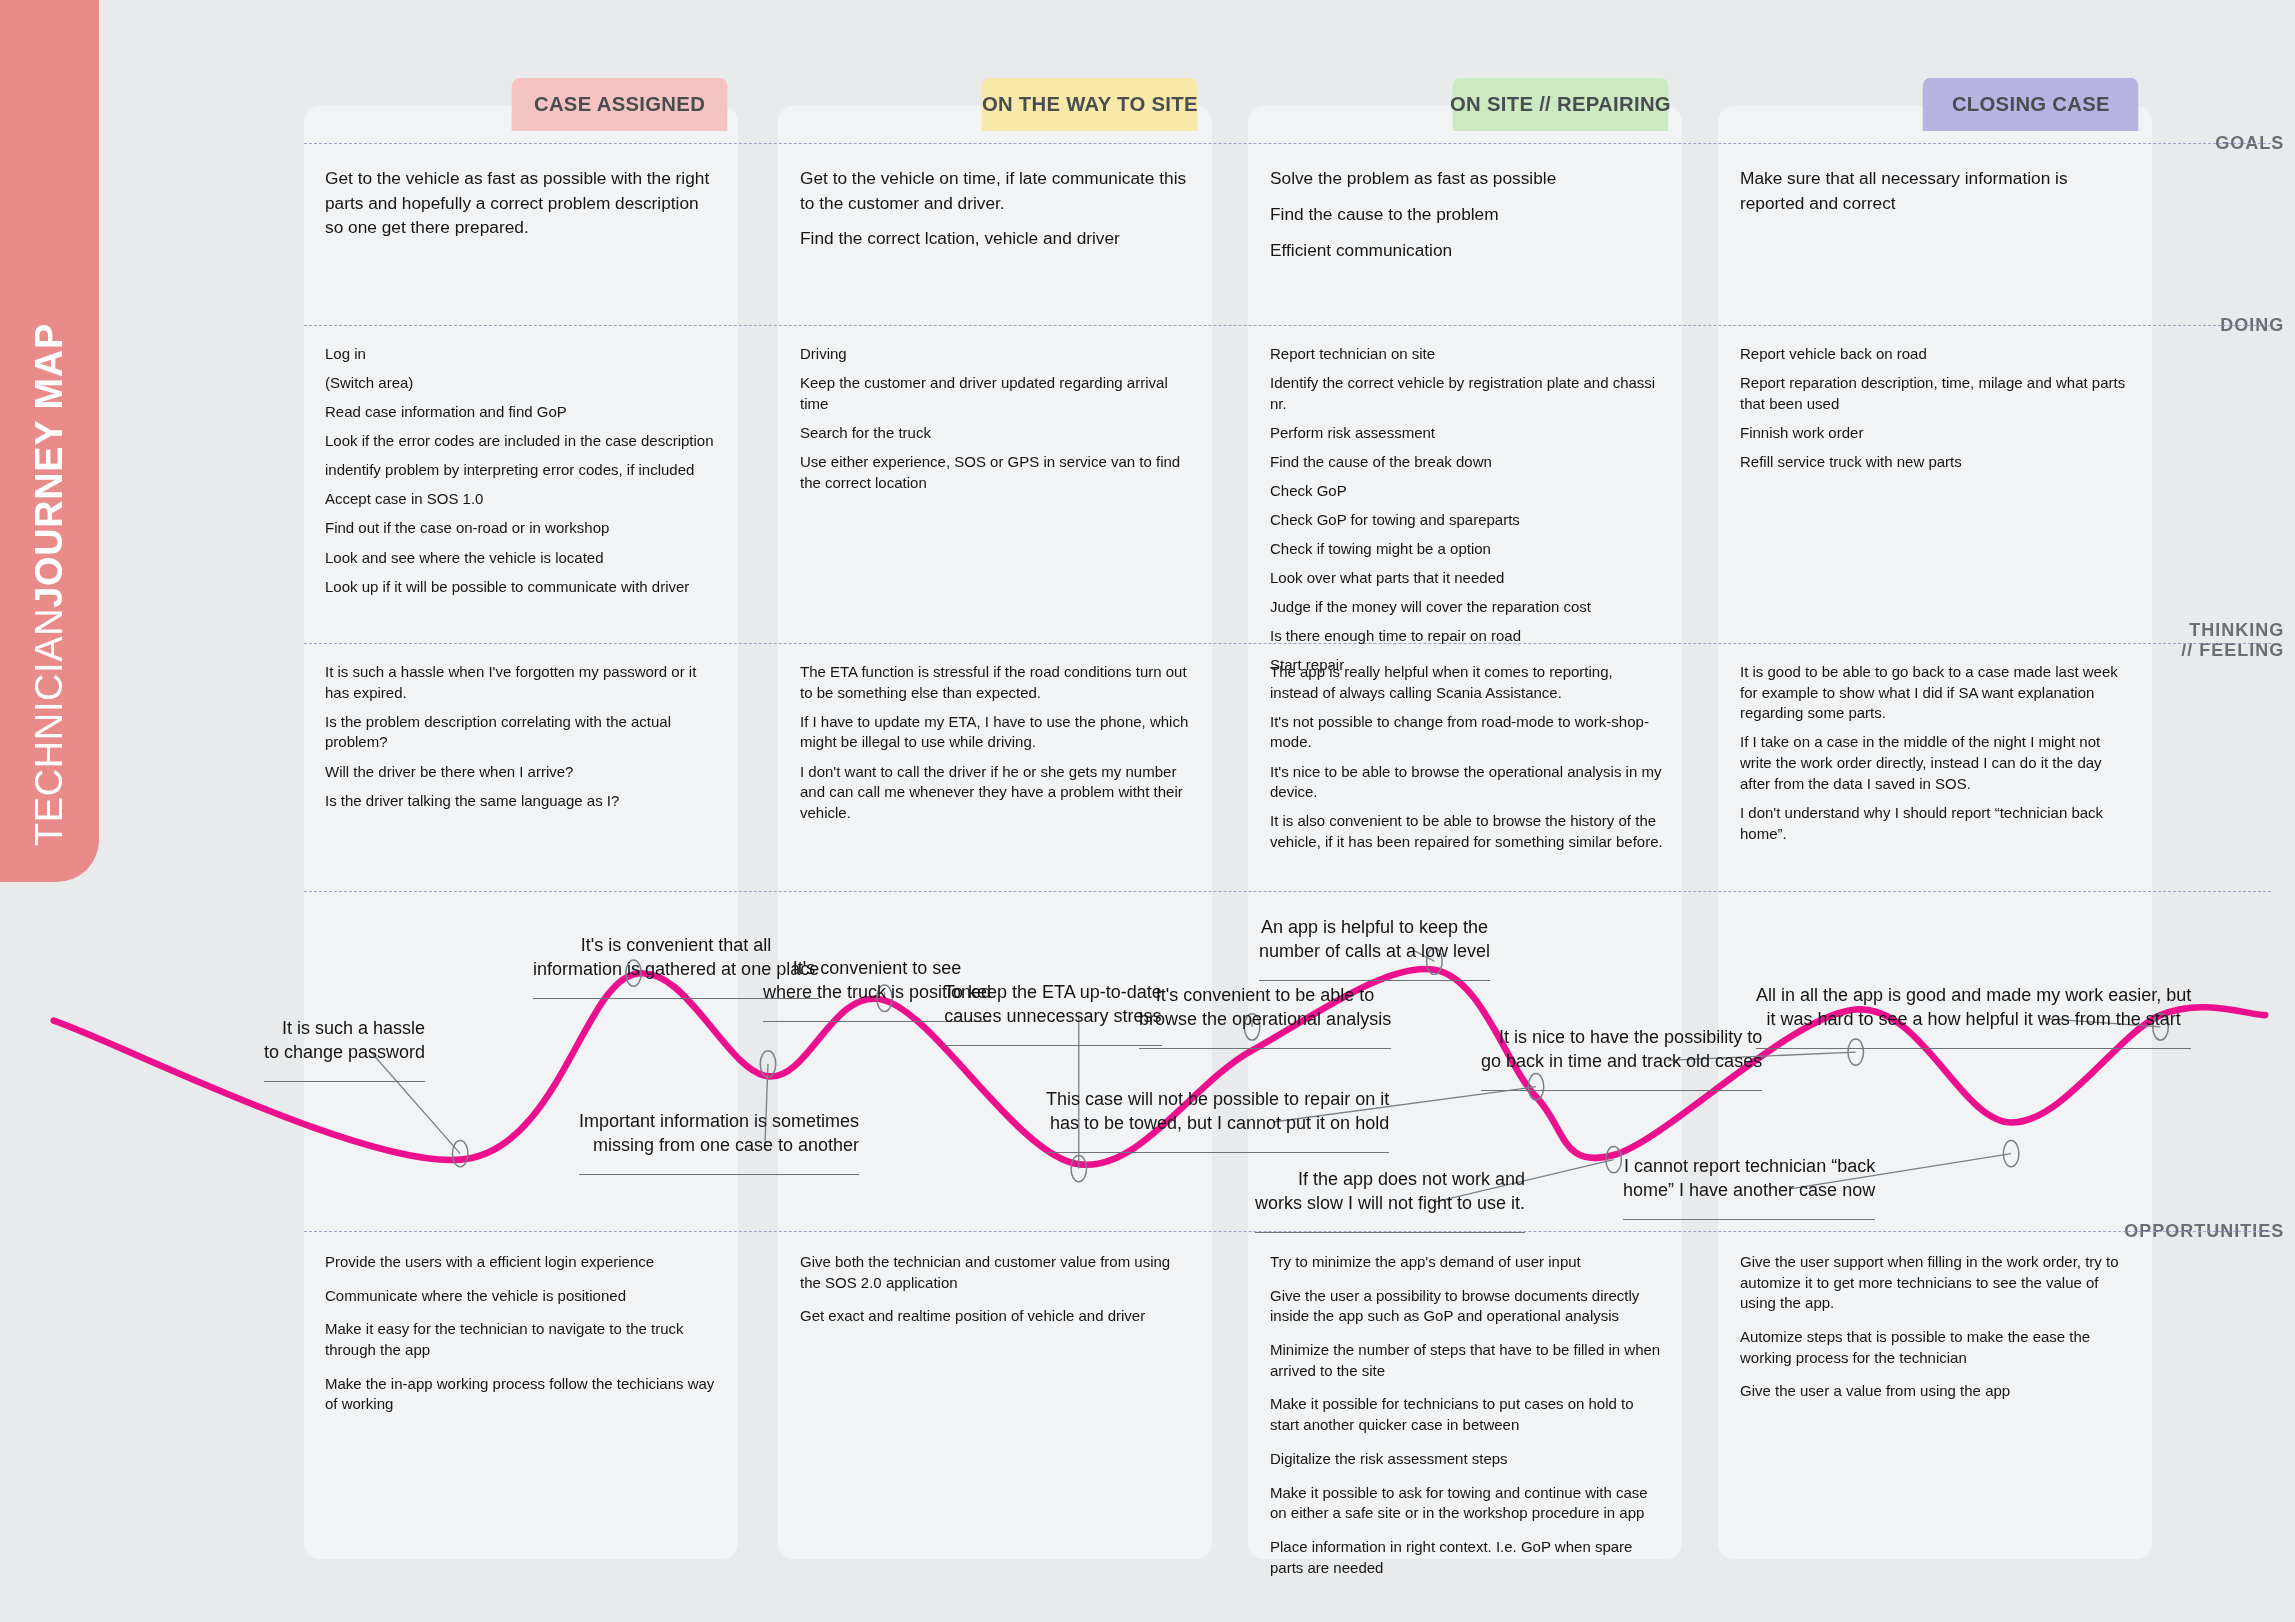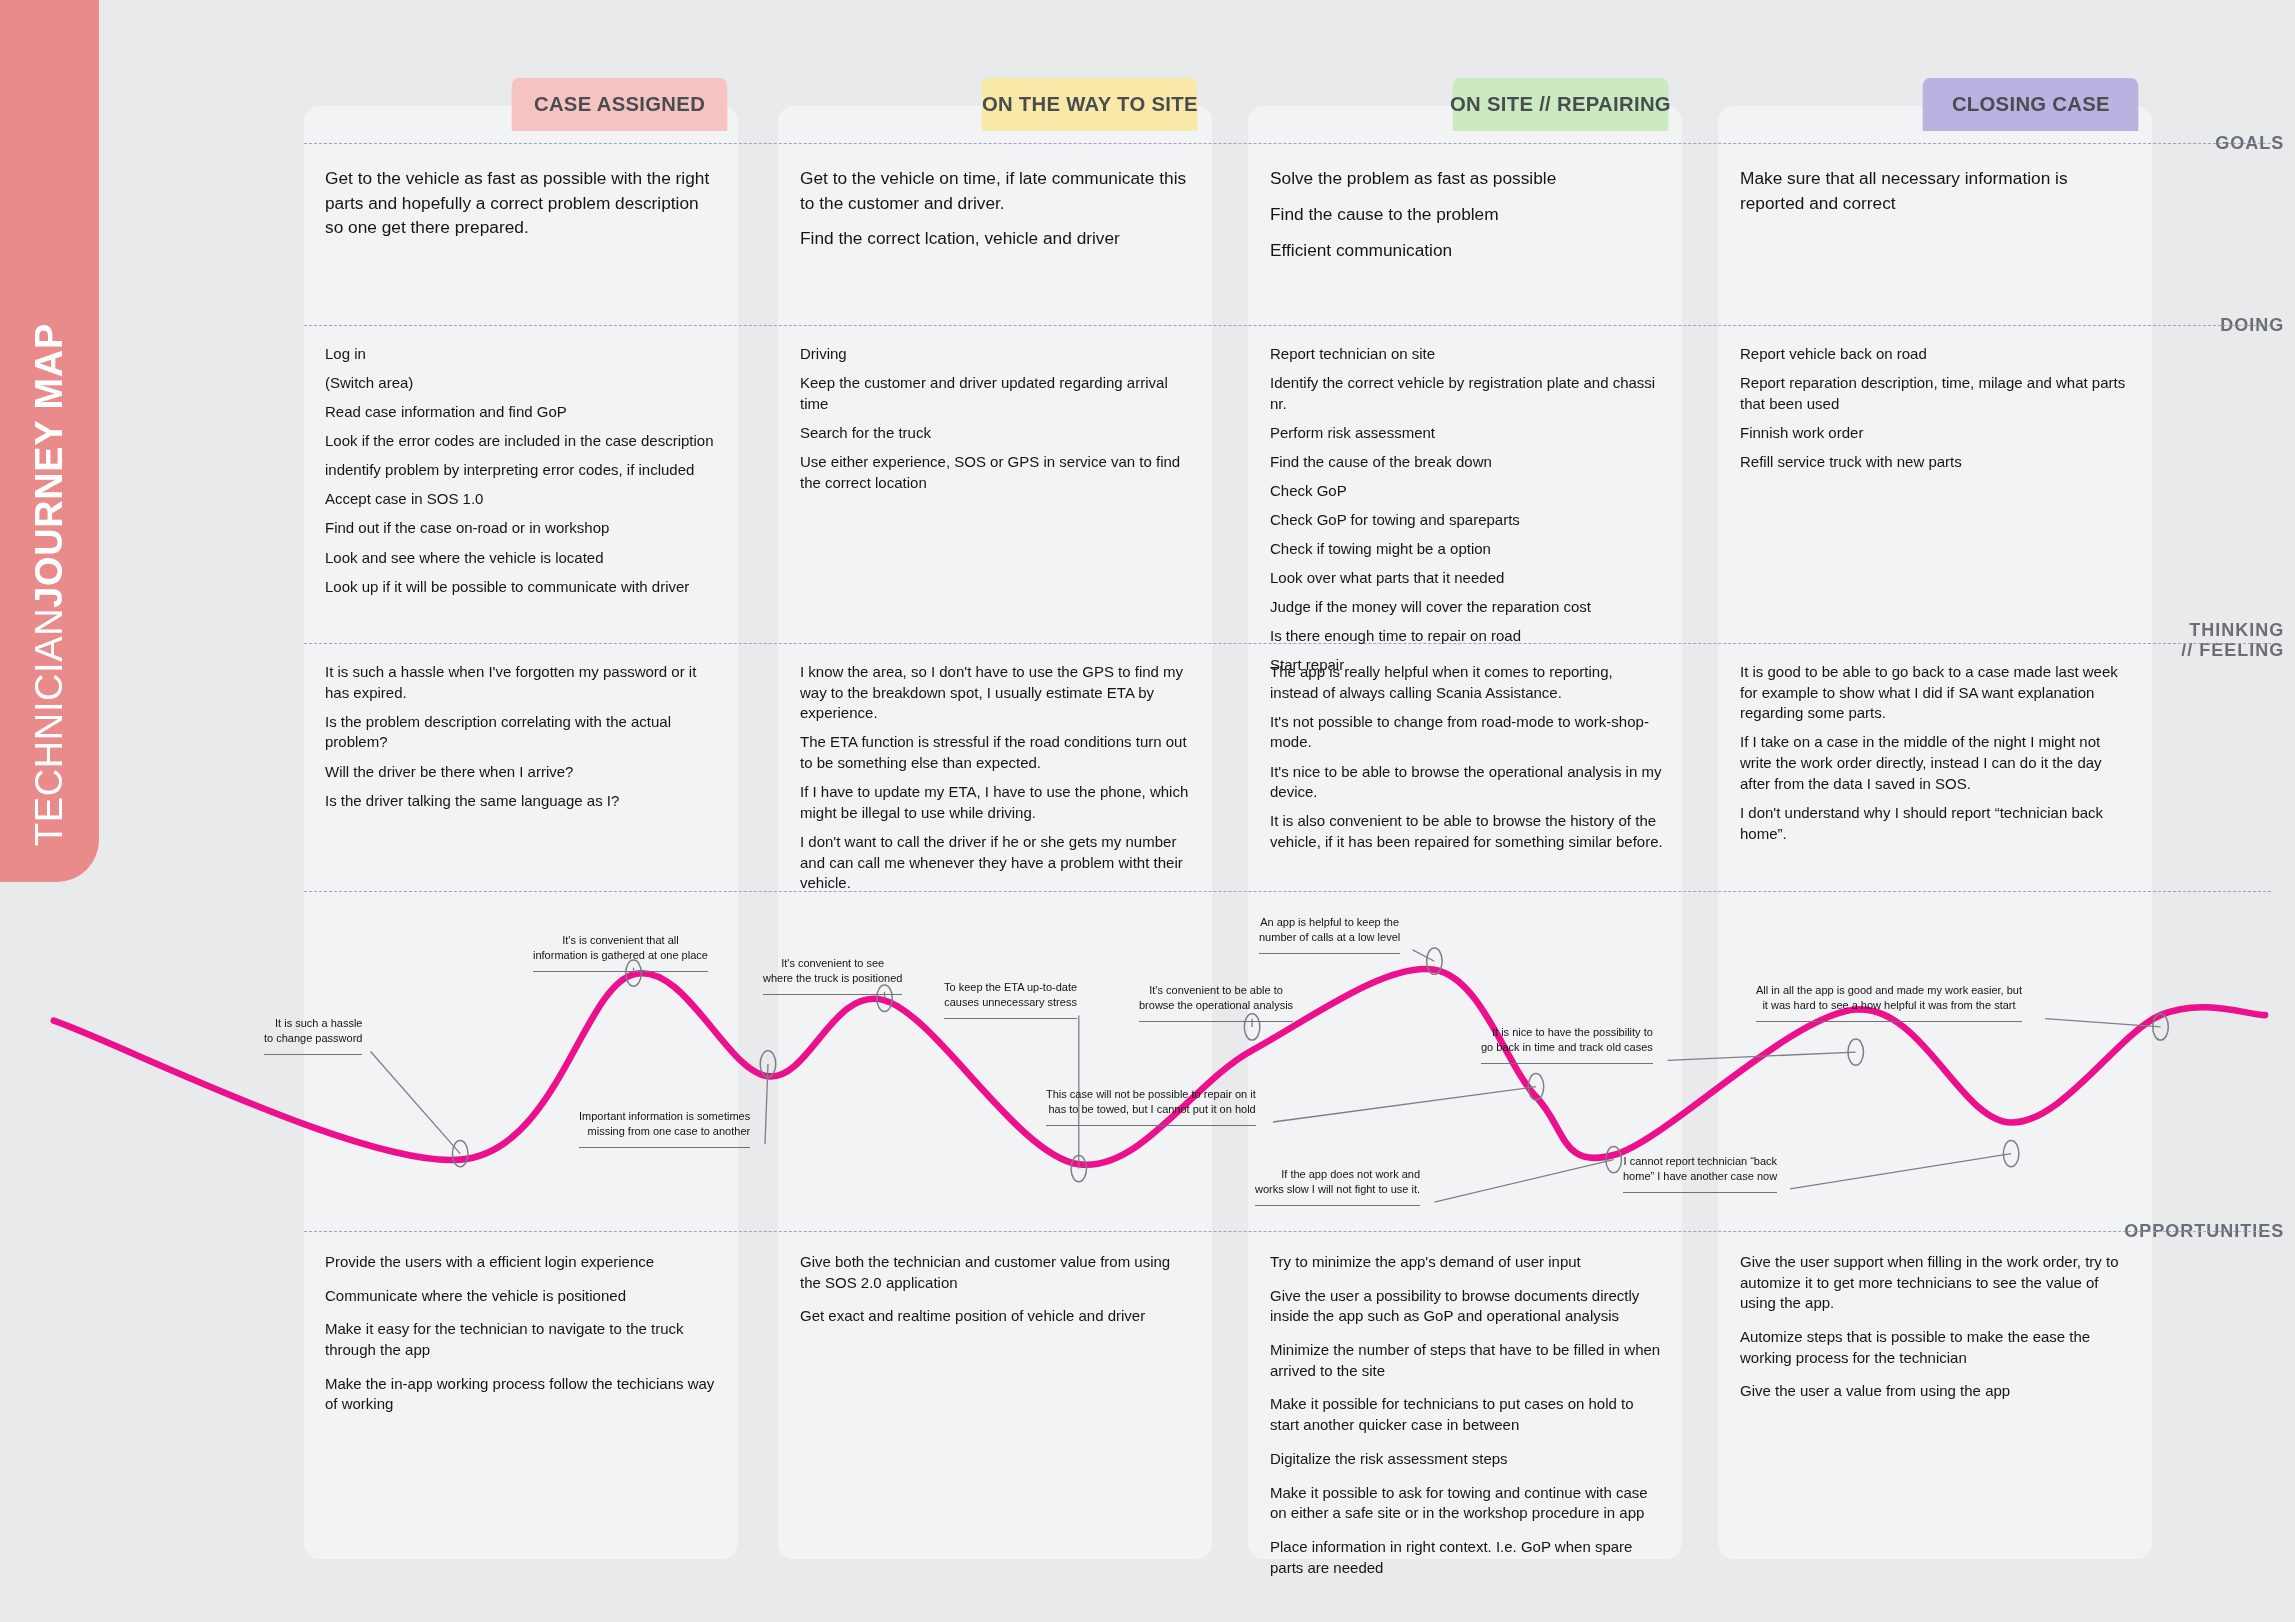--- a/index.html
+++ b/index.html
@@ -97,26 +97,26 @@
   .block .line{
     color:#151515;
     font-size:15px;
     line-height:1.38;
     margin-bottom:8.4px;
   }
   .block.goals .line{font-size:17.3px;line-height:1.42;margin-bottom:11.4px;}
   .block.opps .line{margin-bottom:13px;}
   .anno{
     position:absolute;
-    font-size:11px;
+    font-size:18px;
     line-height:1.35;
     color:#141414;
     white-space:pre-line;
     border-bottom:1.2px solid #6f7376;
-    padding-bottom:8px;
+    padding-bottom:16px;
   }
   .anno.r{text-align:right;}
   .anno.c{text-align:center;}
 </style>
 </head>
 <body>
 
 <div id="title-bar">
   <div id="title-text">
     <span class="thin">TECHNICIAN</span>
@@ -212,21 +212,20 @@
     <div class="line">Refill service truck with new parts</div>
   </div>
 
 <div class="block think" id="t0" style="left: 325px; top: 662px;">
     <div class="line">It is such a hassle when I've forgotten my password or it has expired.</div>
     <div class="line">Is the problem description correlating with the actual problem?</div>
     <div class="line">Will the driver be there when I arrive?</div>
     <div class="line">Is the driver talking the same language as I?</div>
   </div>
 <div class="block think" id="t1" style="left: 800px; top: 662px;">
-    <div class="line">I know the area, so I don't have to use the GPS to find my way to the breakdown spot, I usually estimate ETA by experience.</div>
     <div class="line">The ETA function is stressful if the road conditions turn out to be something else than expected.</div>
     <div class="line">If I have to update my ETA, I have to use the phone, which might be illegal to use while driving.</div>
     <div class="line">I don't want to call the driver if he or she gets my number and can call me whenever they have a problem witht their vehicle.</div>
   </div>
 <div class="block think" id="t2" style="left: 1270px; top: 662px;">
     <div class="line">The app is really helpful when it comes to reporting, instead of always calling Scania Assistance.</div>
     <div class="line">It's not possible to change from road-mode to work-shop-mode.</div>
     <div class="line">It's nice to be able to browse the operational analysis in my device.</div>
     <div class="line">It is also convenient to be able to browse the history of the vehicle, if it has been repaired for something similar before.</div>
   </div>

